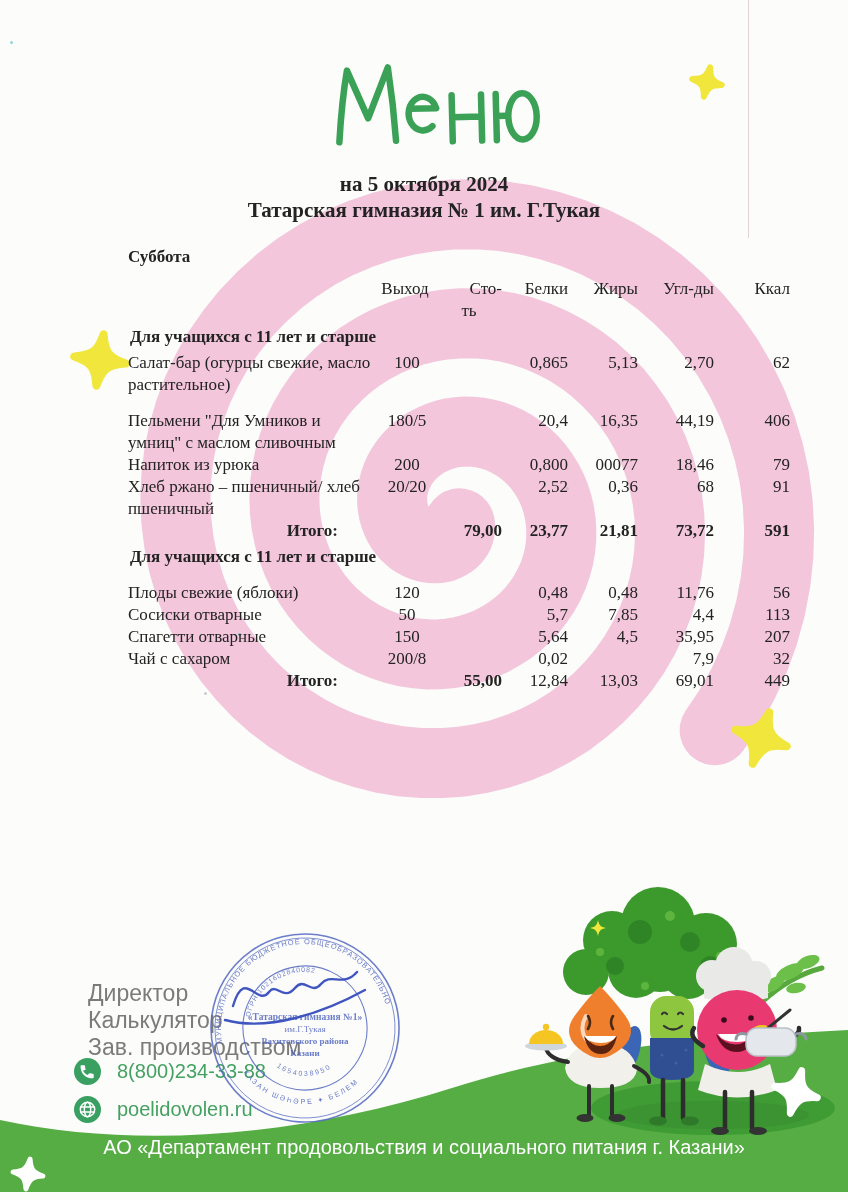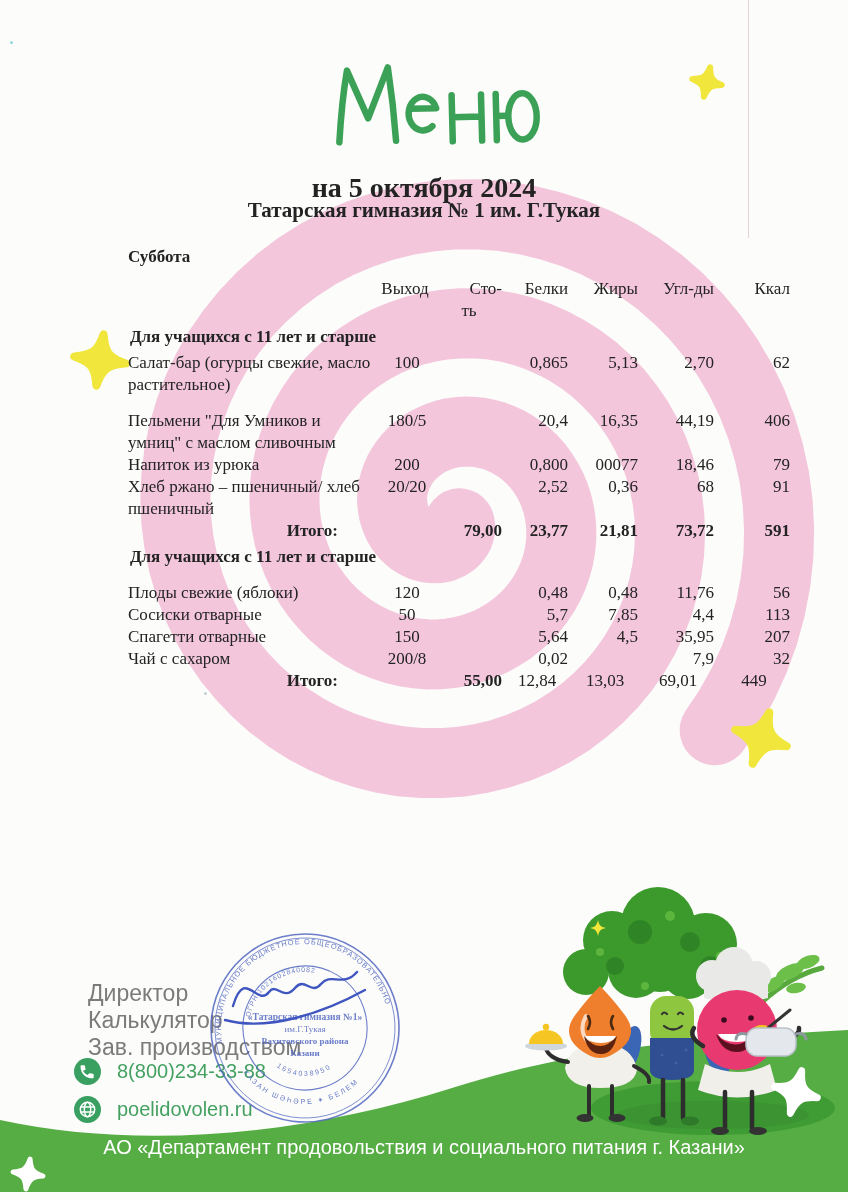--- a/index.html
+++ b/index.html
@@ -9,38 +9,38 @@
 
   
   #spiral-svg{position:absolute;left:0;top:0;z-index:0;}
   #footer-svg{position:absolute;left:0;top:870px;z-index:3;}
   .sparkle{position:absolute;z-index:2;}
   .scanline{position:absolute;left:748px;top:0;width:1px;height:238px;background:#dcc8cf;opacity:.8;z-index:1;}
   .speck{position:absolute;width:3px;height:3px;border-radius:50%;opacity:.55;z-index:1;}
 
   
   .menu-title{position:absolute;left:330px;top:58px;z-index:2;transform:rotate(-1.5deg);}
-  .date-line{position:absolute;left:0;top:172px;width:848px;text-align:center;font-weight:bold;font-size:28px;z-index:4;}
+  .date-line{position:absolute;left:0;top:172px;width:848px;text-align:center;font-weight:bold;font-size:21px;z-index:4;}
   .school-line{position:absolute;left:0;top:198px;width:848px;text-align:center;font-weight:bold;font-size:21px;z-index:4;}
 
   
   .menu-table{position:absolute;left:128px;top:234px;width:666px;z-index:4;font-size:17px;line-height:22px;}
   .day{font-weight:bold;height:24px;margin-top:12px;}
   .trow{display:grid;grid-template-columns:250px 58px 70px 66px 70px 76px 76px;}
   .trow .name{text-align:left;padding-right:6px;}
   .trow .vy{text-align:center;}
   .trow .num{text-align:right;padding-right:4px;}
   .header-row{margin-top:8px;}
   .header-row .hc{text-align:right;padding-right:4px;}
   .header-row .hc.vy{text-align:center;}
   .header-row .cost2{display:block;text-align:center;}
   .sec-title{font-weight:bold;text-align:center;width:250px;margin-top:4px;margin-bottom:4px;}
   .total-row{font-weight:bold;}
   .total-row .name{text-align:right;padding-right:40px;}
-  .total-row.light .lite{font-weight:normal;text-align:center;}
+  .total-row.light .lite{font-weight:normal;}
   .mb14{margin-bottom:14px;}
   .mb12{margin-bottom:0;}
 
   
   .sign-block{position:absolute;left:88px;top:980px;z-index:4;font-family:"Liberation Sans",sans-serif;
               color:#7b7b7b;font-size:23px;line-height:27px;}
   .contact{position:absolute;z-index:4;font-family:"Liberation Sans",sans-serif;color:#44a162;font-size:20px;display:flex;align-items:center;gap:16px;}
   .contact .ic{width:27px;height:27px;flex:0 0 27px;}
   #phone-row{left:74px;top:1058px;}
   #site-row{left:74px;top:1096px;}

